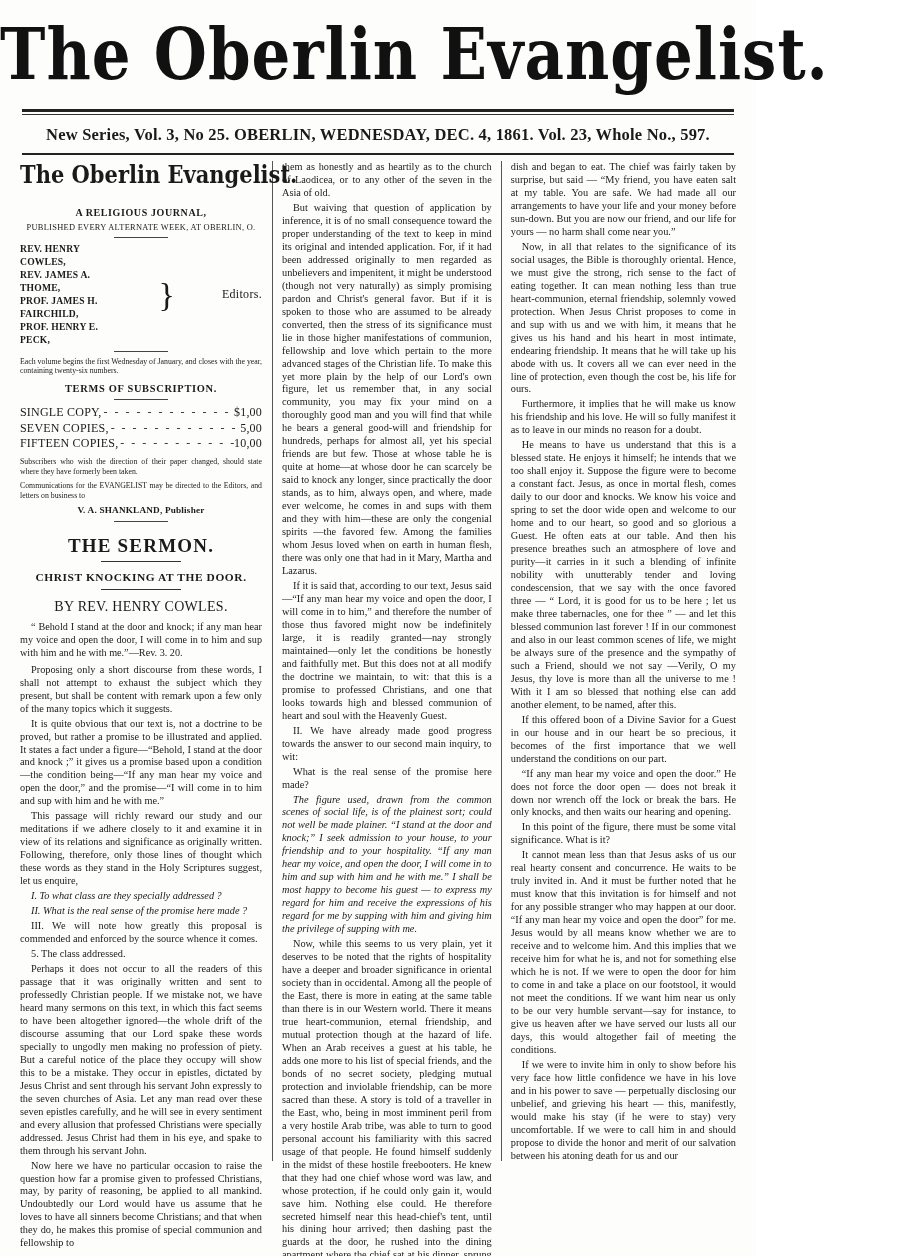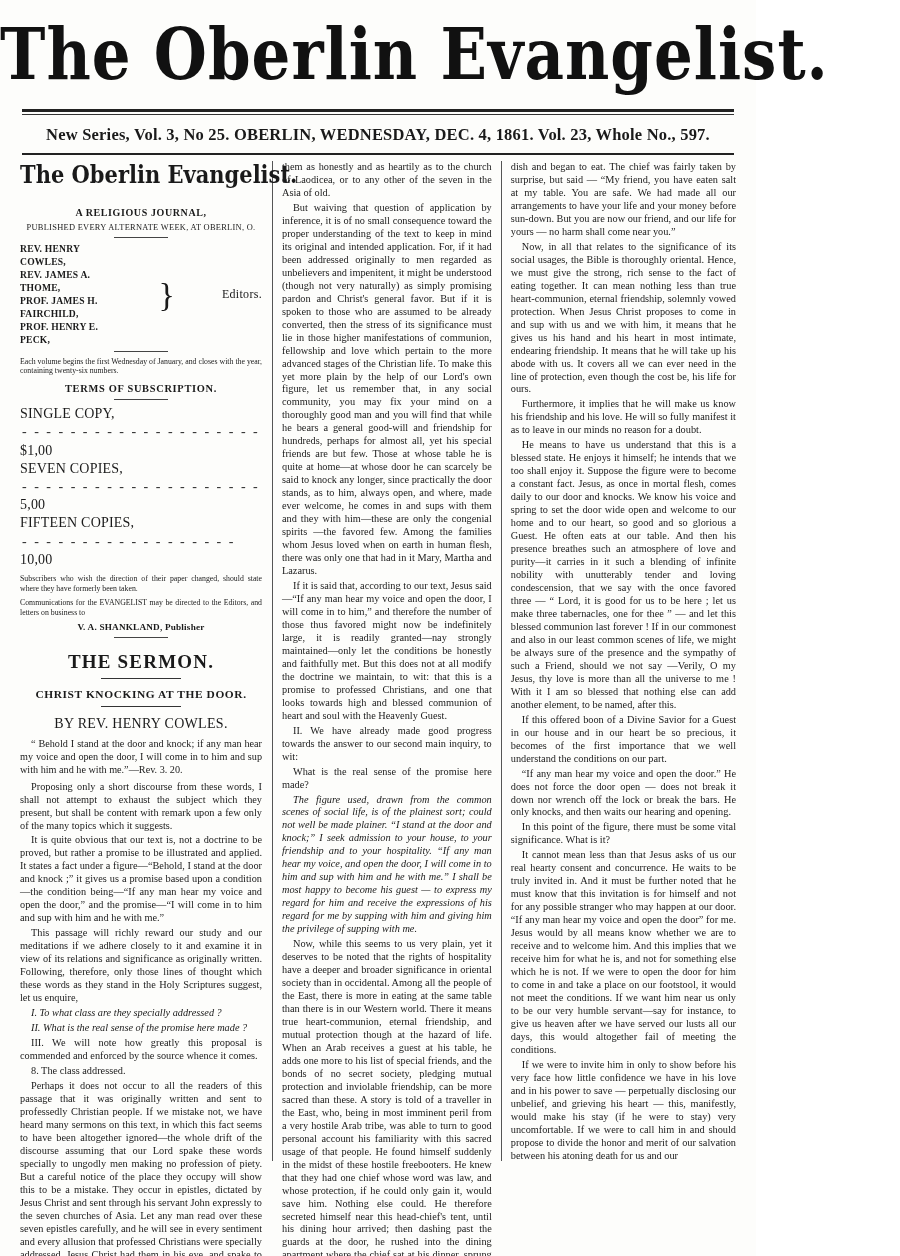--- a/index.html
+++ b/index.html
@@ -152,24 +152,23 @@
   }
   .terms-head {
     text-align: center;
     font-size: 10.4px;
     font-weight: bold;
     letter-spacing: 0.7px;
     margin: 6px 0 3px 0;
   }
   .price-row {
     display: flex;
-    font-size: 14px;
+    font-size: 12px;
     line-height: 1.3;
     letter-spacing: 0.2px;
-    flex-direction: column;
   }
   .price-label { white-space: nowrap; }
   .price-dots {
     flex: 1;
     overflow: hidden;
     white-space: nowrap;
     letter-spacing: 2px;
     padding: 0 2px;
     color: #333;
   }
@@ -290,21 +289,21 @@
       <div class="sermon-by">BY REV. HENRY COWLES.</div>
 
       <div class="scripture">“ Behold I stand at the door and knock; if any man hear my voice and open the door, I will come in to him and sup with him and he with me.”—Rev. 3. 20.</div>
 
       <p>Proposing only a short discourse from these words, I shall not attempt to exhaust the subject which they present, but shall be content with remark upon a few only of the many topics which it suggests.</p>
       <p>It is quite obvious that our text is, not a doctrine to be proved, but rather a promise to be illustrated and applied. It states a fact under a figure—“Behold, I stand at the door and knock ;” it gives us a promise based upon a condition—the condition being—“If any man hear my voice and open the door,” and the promise—“I will come in to him and sup with him and he with me.”</p>
       <p>This passage will richly reward our study and our meditations if we adhere closely to it and examine it in view of its relations and significance as originally written. Following, therefore, only those lines of thought which these words as they stand in the Holy Scriptures suggest, let us enquire,</p>
       <p class="italic">I. To what class are they specially addressed ?</p>
       <p class="italic">II. What is the real sense of the promise here made ?</p>
       <p>III. We will note how greatly this proposal is commended and enforced by the source whence it comes.</p>
-      <p>8. The class addressed.</p>
+      <p>5. The class addressed.</p>
       <p>Perhaps it does not occur to all the readers of this passage that it was originally written and sent to professedly Christian people. If we mistake not, we have heard many sermons on this text, in which this fact seems to have been altogether ignored—the whole drift of the discourse assuming that our Lord spake these words specially to ungodly men making no profession of piety. But a careful notice of the place they occupy will show this to be a mistake. They occur in epistles, dictated by Jesus Christ and sent through his servant John expressly to the seven churches of Asia. Let any man read over these seven epistles carefully, and he will see in every sentiment and every allusion that professed Christians were specially addressed. Jesus Christ had them in his eye, and spake to them through his servant John.</p>
       <p>Now here we have no particular occasion to raise the question how far a promise given to professed Christians, may, by parity of reasoning, be applied to all mankind. Undoubtedly our Lord would have us assume that he loves to have all sinners become Christians; and that when they do, he makes this promise of special communion and fellowship to</p>
     </div>
 
     <div class="col col2">
       <p class="noindent">them as honestly and as heartily as to the church of Laodicea, or to any other of the seven in the Asia of old.</p>
       <p>But waiving that question of application by inference, it is of no small consequence toward the proper understanding of the text to keep in mind its original and intended application. For, if it had been addressed originally to men regarded as unbelievers and impenitent, it might be understood (though not very naturally) as simply promising pardon and Christ's general favor. But if it is spoken to those who are assumed to be already converted, then the stress of its significance must lie in those higher manifestations of communion, fellowship and love which pertain to the more advanced stages of the Christian life. To make this yet more plain by the help of our Lord's own figure, let us remember that, in any social community, you may fix your mind on a thoroughly good man and you will find that while he bears a general good-will and friendship for hundreds, perhaps for almost all, yet his special friends are but few. Those at whose table he is quite at home—at whose door he can scarcely be said to knock any longer, since practically the door stands, as to him, always open, and where, made ever welcome, he comes in and sups with them and they with him—these are only the congenial spirits —the favored few. Among the families whom Jesus loved when on earth in human flesh, there was only one that had in it Mary, Martha and Lazarus.</p>
       <p>If it is said that, according to our text, Jesus said—“If any man hear my voice and open the door, I will come in to him,” and therefore the number of those thus favored might now be indefinitely large, it is readily granted—nay strongly maintained—only let the conditions be honestly and faithfully met. But this does not at all modify the doctrine we maintain, to wit: that this is a promise to professed Christians, and one that looks towards high and blessed communion of heart and soul with the Heavenly Guest.</p>
       <p>II. We have already made good progress towards the answer to our second main inquiry, to wit:</p>
       <p>What is the real sense of the promise here made?</p>

